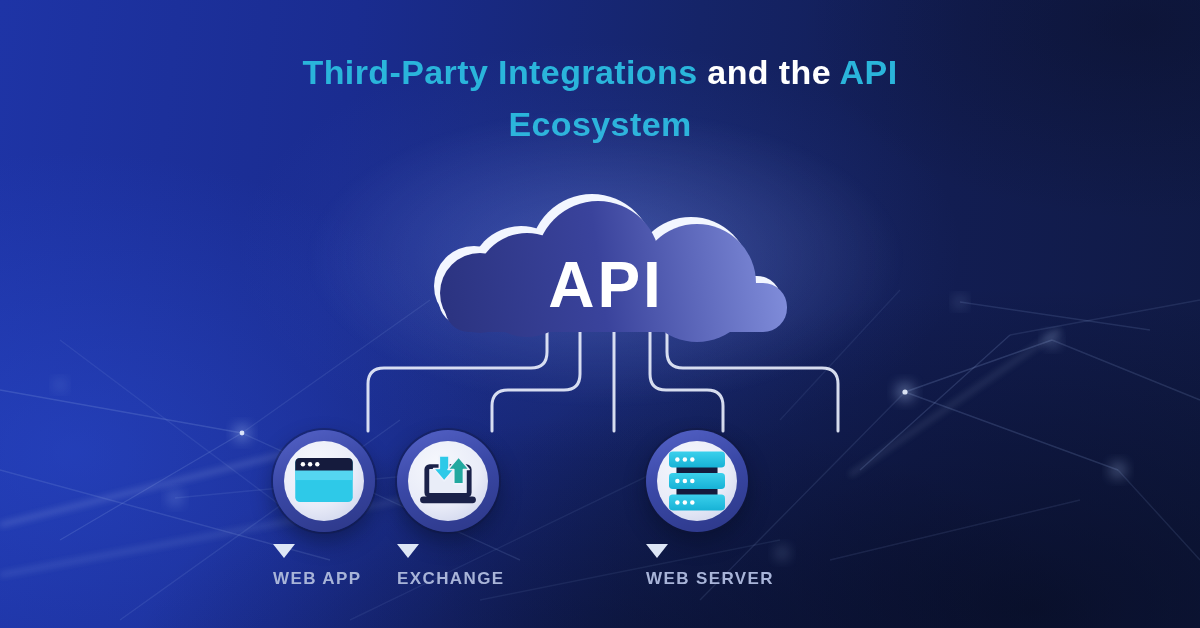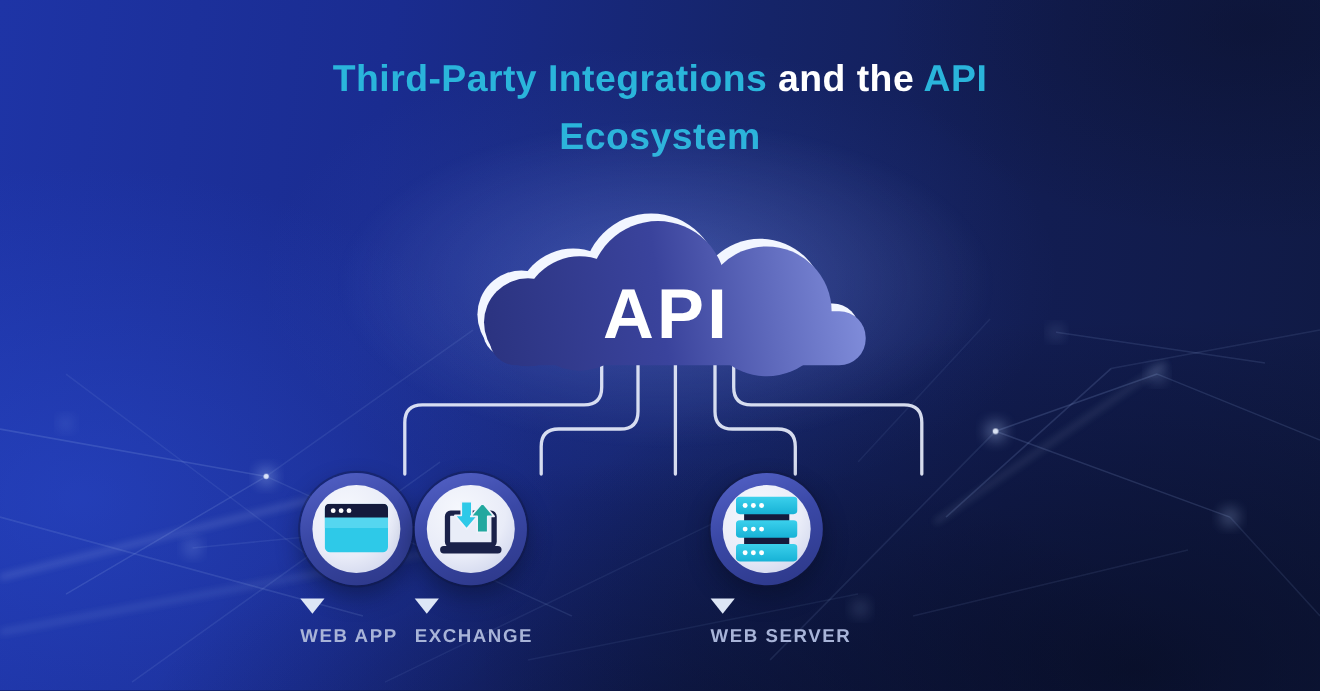--- a/index.html
+++ b/index.html
@@ -161,21 +161,21 @@
           <circle cx="8" cy="6.5" r="2.3" fill="#ffffff"></circle>
           <circle cx="15.5" cy="6.5" r="2.3" fill="#ffffff"></circle>
           <circle cx="23" cy="6.5" r="2.3" fill="#ffffff"></circle>
         </svg>
       </div>
     </div>
     <div class="pointer"></div>
     <div class="node-label">WEB APP</div>
   </div>
 
-  <div class="node" style="left:472px">
+  <div class="node" style="left:492px">
     <div class="node-ring">
       <div class="node-inner">
         <svg width="62" height="52" viewBox="0 0 64 54">
           <rect x="10" y="12" width="44" height="30" rx="3" fill="#e9edf8" stroke="#1a2149" stroke-width="5"></rect>
           <rect x="3" y="43" width="58" height="7" rx="3.5" fill="#1a2149"></rect>
           <polygon points="23,1 33,1 33,14 39,14 28,27 17,14 23,14" fill="#2ec9e8" stroke="#eef2fb" stroke-width="1.6" stroke-linejoin="round"></polygon>
           <polygon points="43,2 54,15 48,15 48,30 38,30 38,15 32,15" fill="#22a89f" stroke="#eef2fb" stroke-width="1.6" stroke-linejoin="round"></polygon>
         </svg>
       </div>
     </div>

